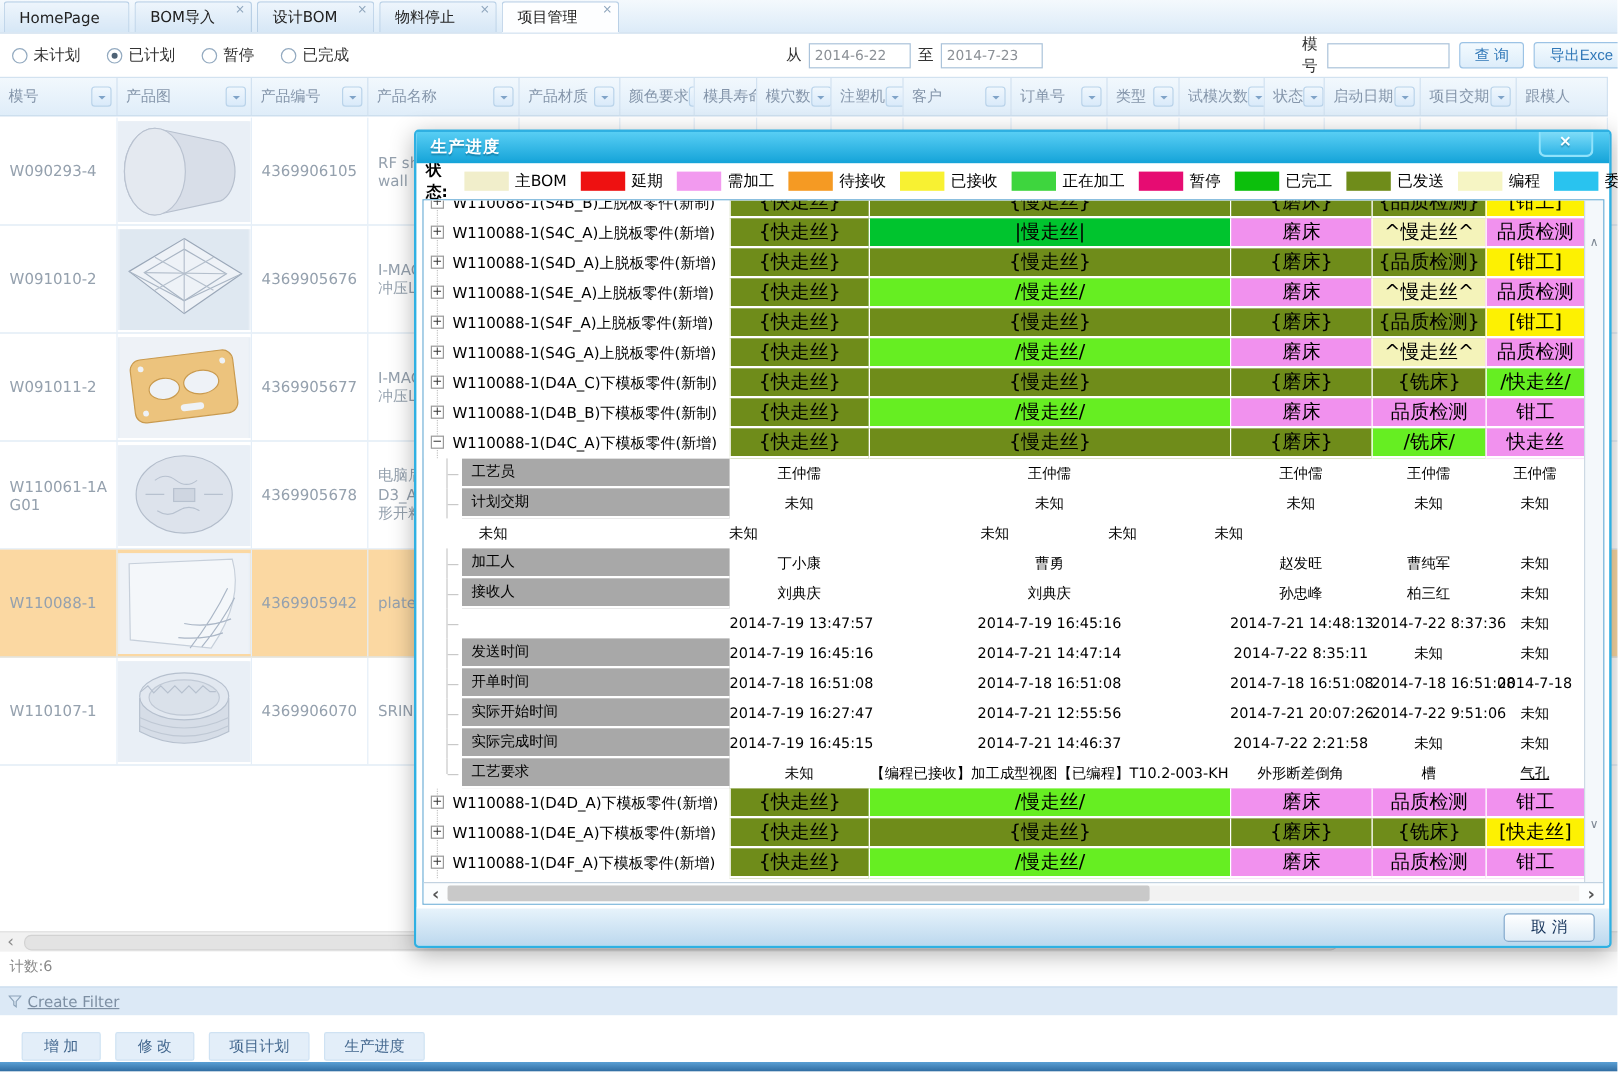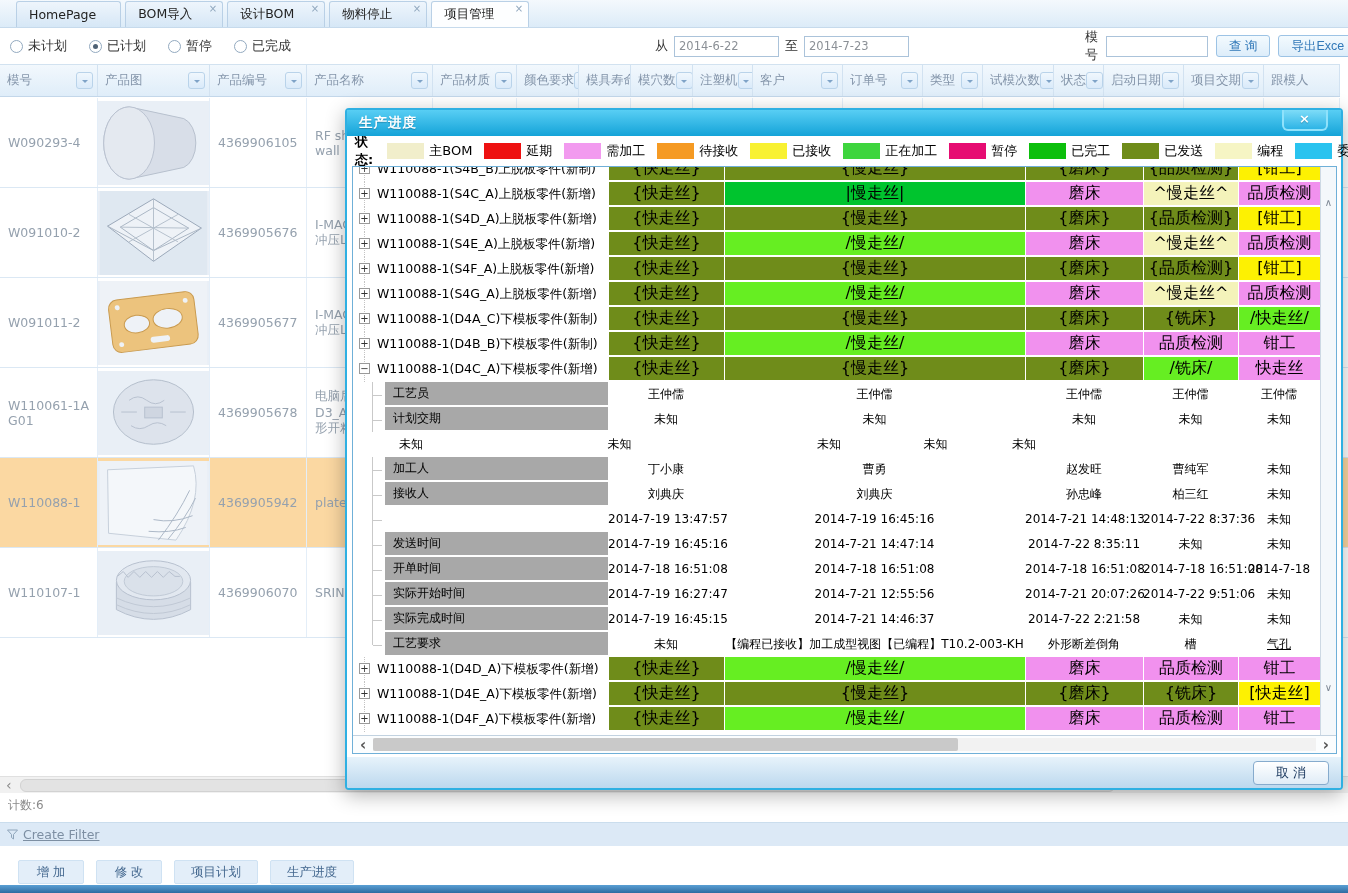--- a/index.html
+++ b/index.html
@@ -2,39 +2,39 @@
 <html><head>
 <meta charset="utf-8">
 <style>
   * { box-sizing: border-box; margin: 0; padding: 0; }
   html,body { width:1348px; height:893px; overflow:hidden; }
   body { font-family:"DejaVu Sans","Liberation Sans",sans-serif; background:#fff; position:relative; }
 
   
   .tabbar { position:absolute; top:0; left:0; right:0; height:28px;
     background:linear-gradient(#f4f9fd,#dcebf8); border-bottom:1px solid #c6daec;
-    display:flex; align-items:flex-end; padding-left:16px; gap:4px; }
+    display:flex; align-items:flex-end; padding-left:3px; gap:4px; }
   .tab { height:26px; min-width:98px; padding:0 24px 0 12px; display:flex; align-items:center;
     font-size:12.5px; color:#222; background:linear-gradient(#eef5fc,#d6e7f6);
     border:1px solid #b9d0e6; border-bottom:none; border-radius:3px 3px 0 0; position:relative; cursor:pointer; }
   .tab.active { background:#fdfeff;margin-top:16px; }
   .tab .x { position:absolute; top:2px; right:5px; font-size:10px; line-height:10px; color:#8fa6bd; }
 
   
   .filterbar { position:absolute; top:29px; left:0; right:0; height:34px; background:#fff;
     display:flex; align-items:center; font-size:13px; color:#333; }
   .radios { display:flex; align-items:center; gap:22px; padding-left:10px; }
   .radio { display:flex; align-items:center; gap:5px; cursor:pointer; }
   .rb { width:13px; height:13px; border-radius:50%; border:1px solid #93aac0; background:#fff; position:relative; }
   .rb.sel::after { content:''; position:absolute; left:3px; top:3px; width:5px; height:5px; border-radius:50%; background:#4f6275; }
   .dategroup { position:absolute; left:655px; display:flex; align-items:center; gap:6px; }
   .moldgroup { position:absolute; left:1085px; display:flex; align-items:center; gap:8px; }
   .txt { height:21px; border:1px solid #abc3da; font-family:"DejaVu Sans",sans-serif;
     font-size:11.5px; color:#8b9096; padding:0 4px; background:#fff; }
-  .txt.date { width:105px; }
+  .txt.date { width:85px; }
   .txt.mold { width:102px; }
   .btn { height:22px; padding:0 12px; font-size:12.5px; color:#3178b8; cursor:pointer;
     background:linear-gradient(#f3fafe,#ddedfa); border:1px solid #9cc3e5; border-radius:3px; white-space:nowrap; }
 
   
   .ghead { position:absolute; top:64px; left:0; height:33px; display:flex;
     background:linear-gradient(#f2f8fd,#dfedf9); border-top:1px solid #d2e2f0; border-bottom:1px solid #c3d7ea; }
   .hcell { display:flex; align-items:center; padding:0 4px 0 7px; font-size:12.5px; color:#8495aa;
     border-right:1px solid #d2e2f1; overflow:hidden; white-space:nowrap; }
   .hcell .dd { margin-left:auto; width:17px; height:17px; flex:0 0 17px; border:1px solid #b9d3ea; border-radius:3px;

